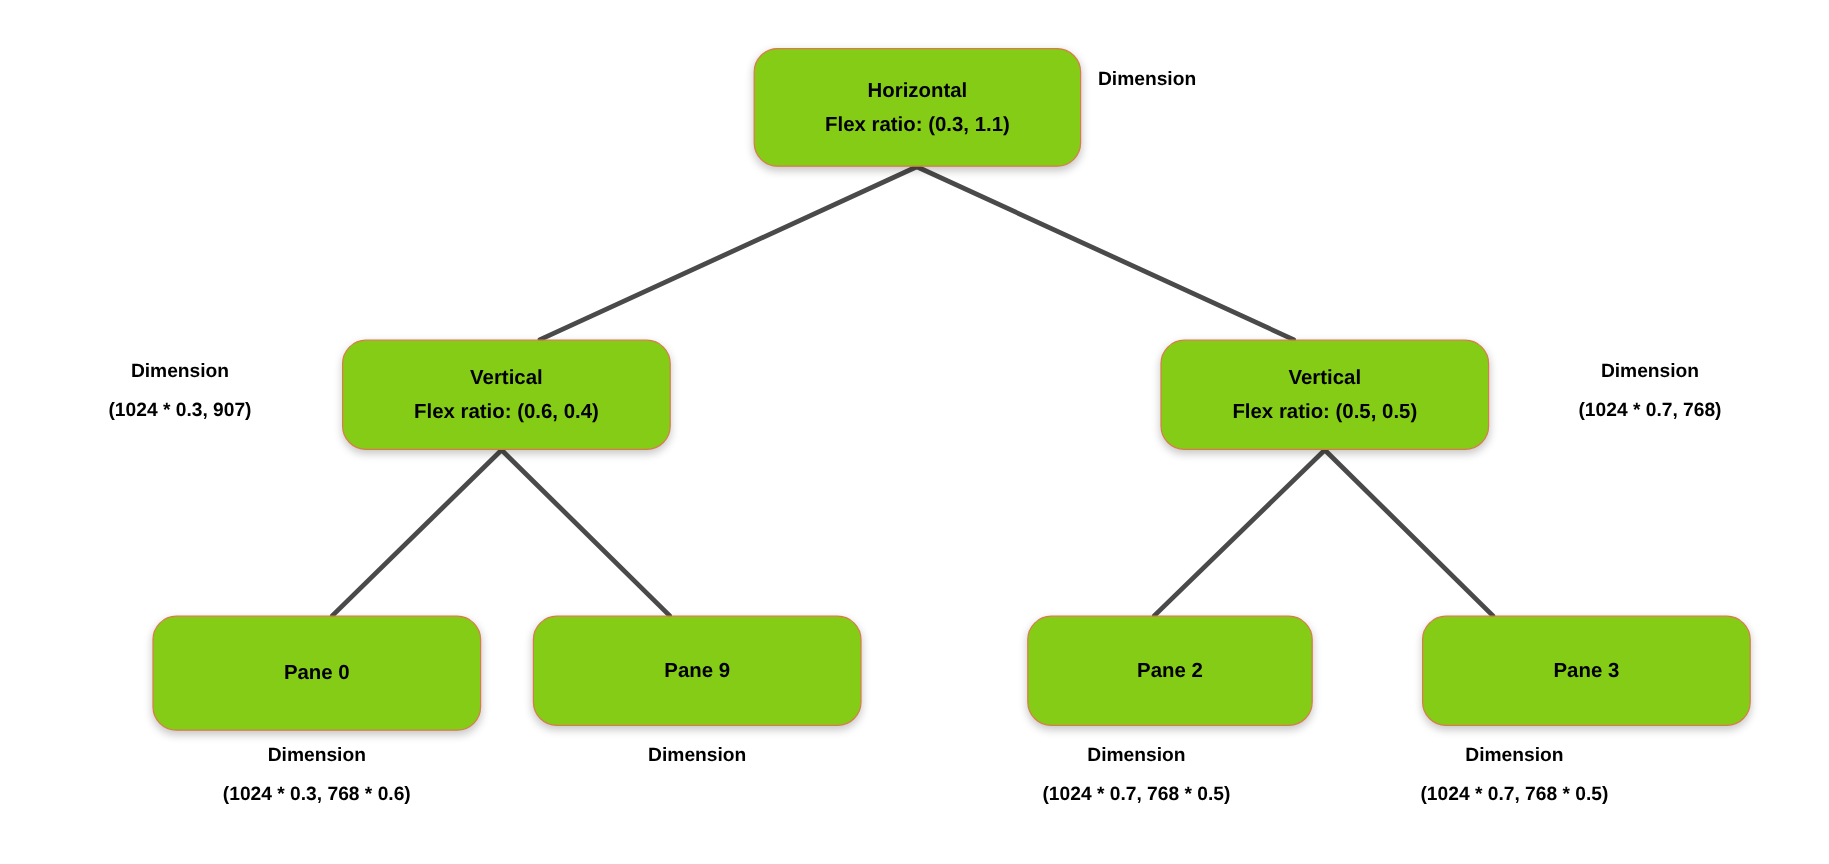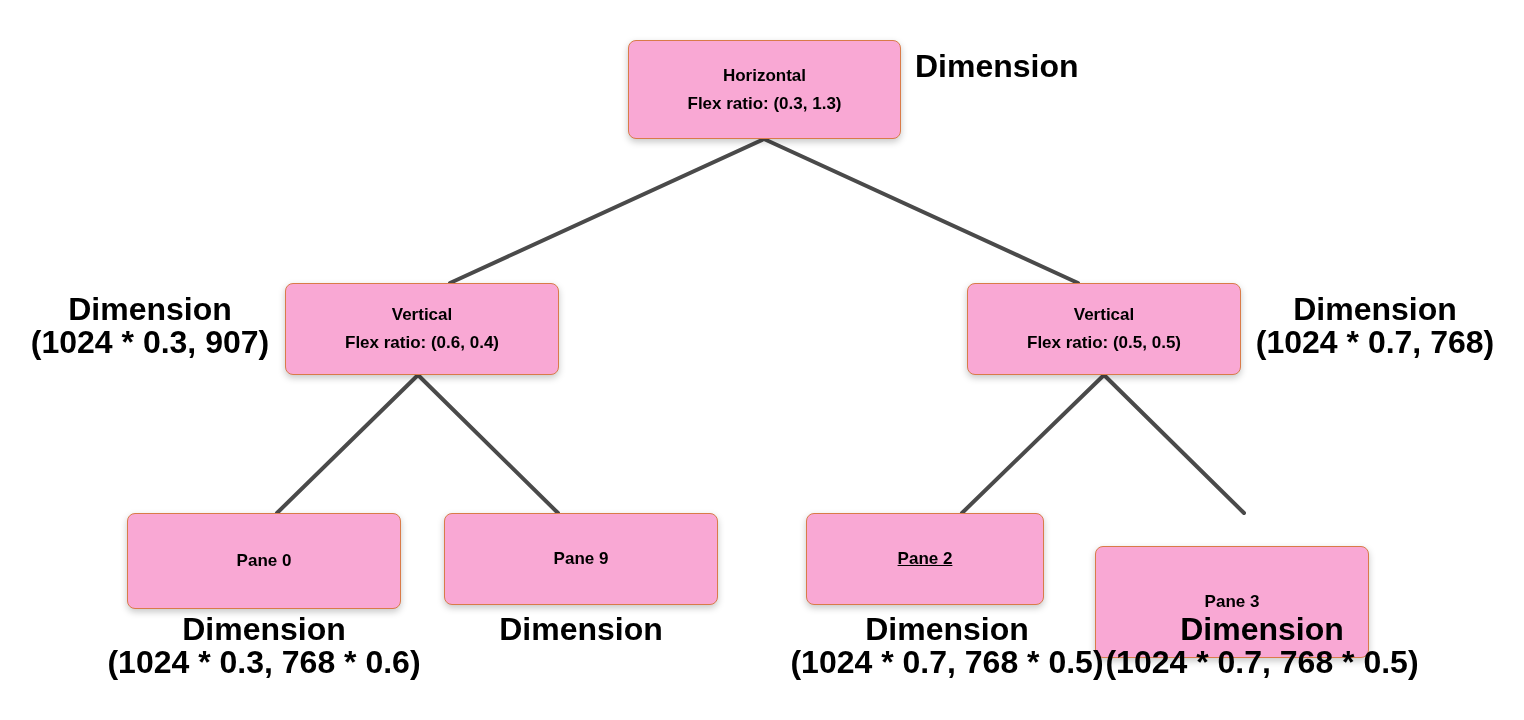--- a/index.html
+++ b/index.html
@@ -22,23 +22,23 @@
     position: absolute;
     left: 0;
     top: 0;
     width: 1524px;
     height: 720px;
     pointer-events: none;
   }
   .node {
     position: absolute;
     box-sizing: border-box;
-    background: #f9a8d4;
+    background: #84cc16;
     border: 1.5px solid #d97b49;
-    border-radius: 8px;
+    border-radius: 20px;
     box-shadow: 0 3px 7px rgba(0,0,0,0.22);
     display: flex;
     flex-direction: column;
     align-items: center;
     justify-content: center;
     text-align: center;
     color: #000000;
     font-weight: bold;
     font-size: 17px;
     line-height: 28px;
@@ -46,21 +46,21 @@
   }
   .node .ln {
     display: block;
     white-space: nowrap;
   }
   .dim-label {
     position: absolute;
     text-align: center;
     color: #000000;
     font-weight: bold;
-    font-size: 32px;
+    font-size: 16px;
     line-height: 33px;
     white-space: nowrap;
     z-index: 3;
   }
   .dim-label .ln {
     display: block;
   }
 </style>
 </head>
 <body>
@@ -73,21 +73,21 @@
       <line x1="764" y1="139" x2="1078" y2="283"></line>
       <line x1="418" y1="375" x2="277" y2="513"></line>
       <line x1="418" y1="375" x2="558" y2="513"></line>
       <line x1="1104" y1="375" x2="962" y2="513"></line>
       <line x1="1104" y1="375" x2="1244" y2="513"></line>
     </g>
   </svg>
 
   <div class="node" style="left:628px; top:40px; width:273px; height:99px;">
     <span class="ln">Horizontal</span>
-    <span class="ln">Flex ratio: (0.3, 1.3)</span>
+    <span class="ln">Flex ratio: (0.3, 1.1)</span>
   </div>
 
   <div class="dim-label" style="left:915px; top:50px; width:170px; text-align:left;">
     <span class="ln">Dimension</span>
   </div>
 
   <div class="node" style="left:285px; top:283px; width:274px; height:92px;">
     <span class="ln">Vertical</span>
     <span class="ln">Flex ratio: (0.6, 0.4)</span>
   </div>
@@ -115,29 +115,29 @@
     <span class="ln">(1024 * 0.3, 768 * 0.6)</span>
   </div>
 
   <div class="node" style="left:444px; top:513px; width:274px; height:92px;">
     <span class="ln">Pane 9</span>
   </div>
   <div class="dim-label" style="left:421px; top:613px; width:320px;">
     <span class="ln">Dimension</span>
   </div>
 
-  <div class="node" style="left:806px; top:513px; width:238px; height:92px;text-decoration:underline;">
+  <div class="node" style="left:856px; top:513px; width:238px; height:92px;">
     <span class="ln">Pane 2</span>
   </div>
   <div class="dim-label" style="left:787px; top:613px; width:320px;">
     <span class="ln">Dimension</span>
     <span class="ln">(1024 * 0.7, 768 * 0.5)</span>
   </div>
 
-  <div class="node" style="left:1095px; top:513px; width:274px; height:112px;margin-top:33px;">
+  <div class="node" style="left:1185px; top:513px; width:274px; height:92px;">
     <span class="ln">Pane 3</span>
   </div>
   <div class="dim-label" style="left:1102px; top:613px; width:320px;">
     <span class="ln">Dimension</span>
     <span class="ln">(1024 * 0.7, 768 * 0.5)</span>
   </div>
 
 </div>
 
 </body></html>

